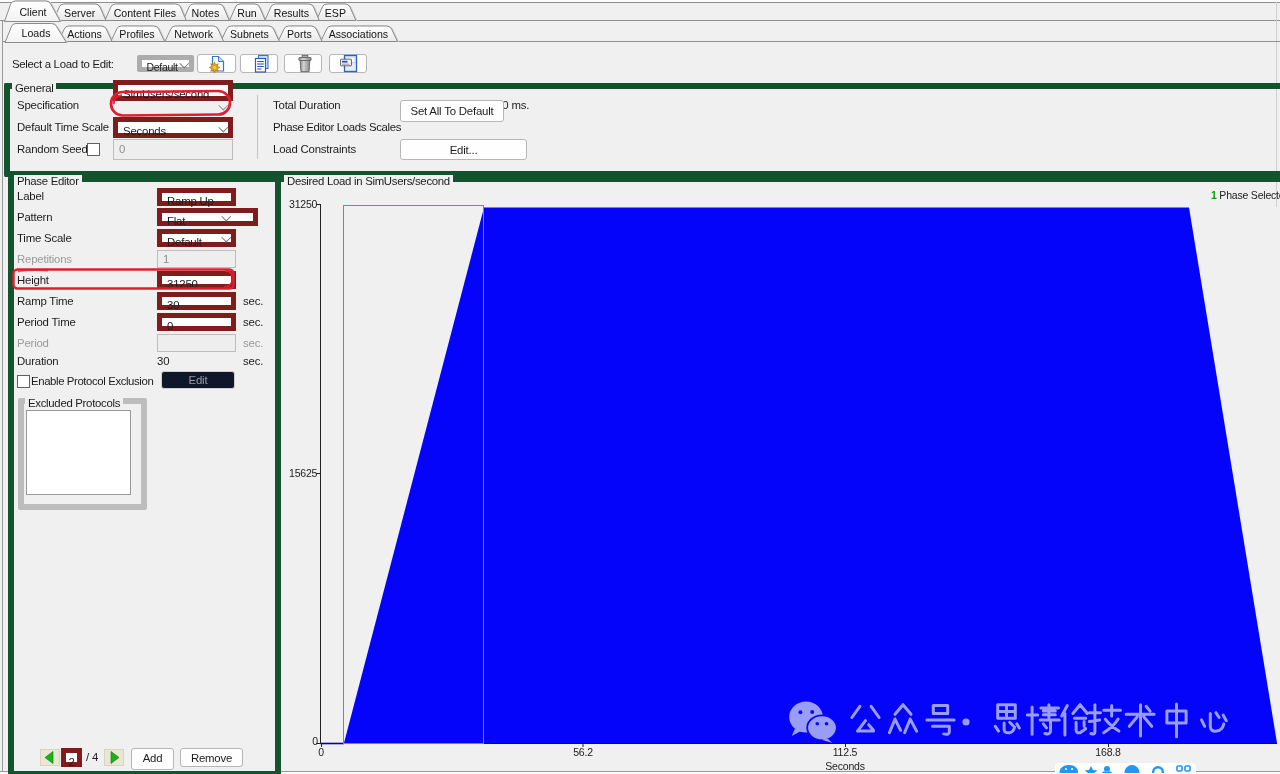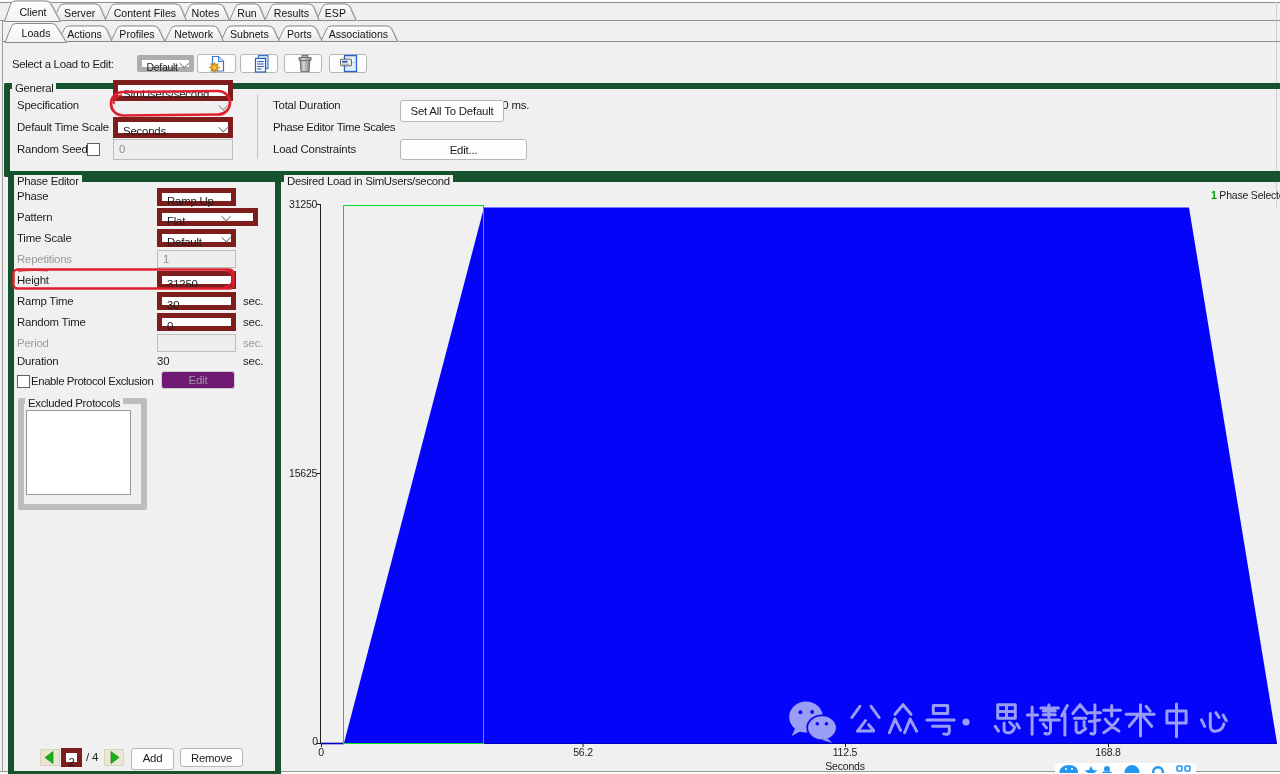--- a/index.html
+++ b/index.html
@@ -138,55 +138,55 @@
 <div class="chev" style="left:220px;top:102px;opacity:.8"></div>
 <div class="lbl" style="left:17px;top:121px">Default Time Scale</div>
 <div class="tf" style="left:113px;top:117px;width:120px;height:21px">Seconds</div>
 <div class="chev" style="left:220px;top:124px"></div>
 <div class="lbl" style="left:17px;top:143px">Random Seed</div>
 <div class="cb" style="left:87px;top:143px"></div>
 <div class="tfd" style="left:113px;top:139px;width:120px;height:21px">0</div>
 <div class="abs" style="left:257px;top:95px;width:1px;height:64px;background:#c3c3c3"></div>
 <div class="lbl" style="left:273px;top:99px">Total Duration</div>
 <div class="lbl" style="left:401px;top:99px">0 hrs. 3 min. 45 sec. 0 ms.</div>
-<div class="lbl" style="left:273px;top:121px;letter-spacing:-0.35px">Phase Editor Time Scales</div>
+<div class="lbl" style="left:273px;top:121px;letter-spacing:-0.35px">Phase Editor Loads Scales</div>
 <div class="btn" style="left:400px;top:100px;width:104px;height:22px;line-height:21px">Set All To Default</div>
 <div class="lbl" style="left:273px;top:143px">Load Constraints</div>
 <div class="btn" style="left:400px;top:139px;width:127px;height:21px;line-height:20px">Edit...</div>
 
 <div class="gb" style="left:8px;top:176px;width:261px;height:589px">
  <span style="left:0">Phase Editor</span>
 </div>
-<div class="lbl" style="left:17px;top:190px">Phase</div>
+<div class="lbl" style="left:17px;top:190px">Label</div>
 <div class="tf" style="left:157px;top:188px;width:79px;height:18px;line-height:16px">Ramp Up</div>
 <div class="lbl" style="left:17px;top:211px">Pattern</div>
 <div class="tf" style="left:157px;top:208px;width:101px;height:18px;line-height:16px">Flat</div>
 <div class="chev" style="left:223px;top:213px"></div>
 <div class="lbl" style="left:17px;top:232px">Time Scale</div>
 <div class="tf" style="left:157px;top:229px;width:79px;height:18px;line-height:16px">Default</div>
 <div class="chev" style="left:223px;top:234px"></div>
 <div class="lbl dis" style="left:17px;top:253px">Repetitions</div>
 <div class="tfd" style="left:157px;top:250px;width:79px;height:18px;line-height:16px">1</div>
 <div class="lbl" style="left:17px;top:274px">Height</div>
 <div class="tf" style="left:157px;top:271px;width:79px;height:18px;line-height:16px">31250</div>
 <div class="lbl" style="left:17px;top:295px">Ramp Time</div>
 <div class="tf" style="left:157px;top:292px;width:79px;height:18px;line-height:16px">30</div>
 <div class="lbl" style="left:243px;top:295px">sec.</div>
-<div class="lbl" style="left:17px;top:316px">Random Time</div>
+<div class="lbl" style="left:17px;top:316px">Period Time</div>
 <div class="tf" style="left:157px;top:313px;width:79px;height:18px;line-height:16px">0</div>
 <div class="lbl" style="left:243px;top:316px">sec.</div>
 <div class="lbl dis" style="left:17px;top:337px">Period</div>
 <div class="tfd" style="left:157px;top:334px;width:79px;height:18px;line-height:16px"></div>
 <div class="lbl dis" style="left:243px;top:337px">sec.</div>
 <div class="lbl" style="left:17px;top:355px">Duration</div>
 <div class="lbl" style="left:157px;top:355px">30</div>
 <div class="lbl" style="left:243px;top:355px">sec.</div>
 <div class="cb" style="left:17px;top:375px"></div>
 <div class="lbl" style="left:31px;top:375px;letter-spacing:-0.4px">Enable Protocol Exclusion</div>
-<div class="btn dis" style="left:161px;top:371px;width:74px;height:18px;line-height:17px;background:#701a75;border-color:#cfcfcf">Edit</div>
+<div class="btn dis" style="left:161px;top:371px;width:74px;height:18px;line-height:17px;background:#0f172a;border-color:#cfcfcf">Edit</div>
 <div class="gb" style="left:18px;top:398px;width:117px;height:100px;border-color:#bdbdbd">
  <span style="left:1px">Excluded Protocols</span>
 </div>
 <div class="abs" style="left:26px;top:410px;width:103px;height:83px;background:#fff;border:1px solid #999"></div>
 
 <div class="abs" style="left:40px;top:749px;width:20px;height:17px;background:#eae6d2;border:1px solid #d8d4c0;box-sizing:border-box"></div>
 <svg class="abs" style="left:40px;top:749px" width="20" height="17">
       <polygon points="13,2.5 5,8.5 13,14.5" fill="#19b219" stroke="#0d7a0d" stroke-width="0.6"></polygon>
     </svg>
 <div class="tf" style="left:61px;top:748px;width:21px;height:19px;line-height:18px;text-align:center;padding-left:0">2</div>

